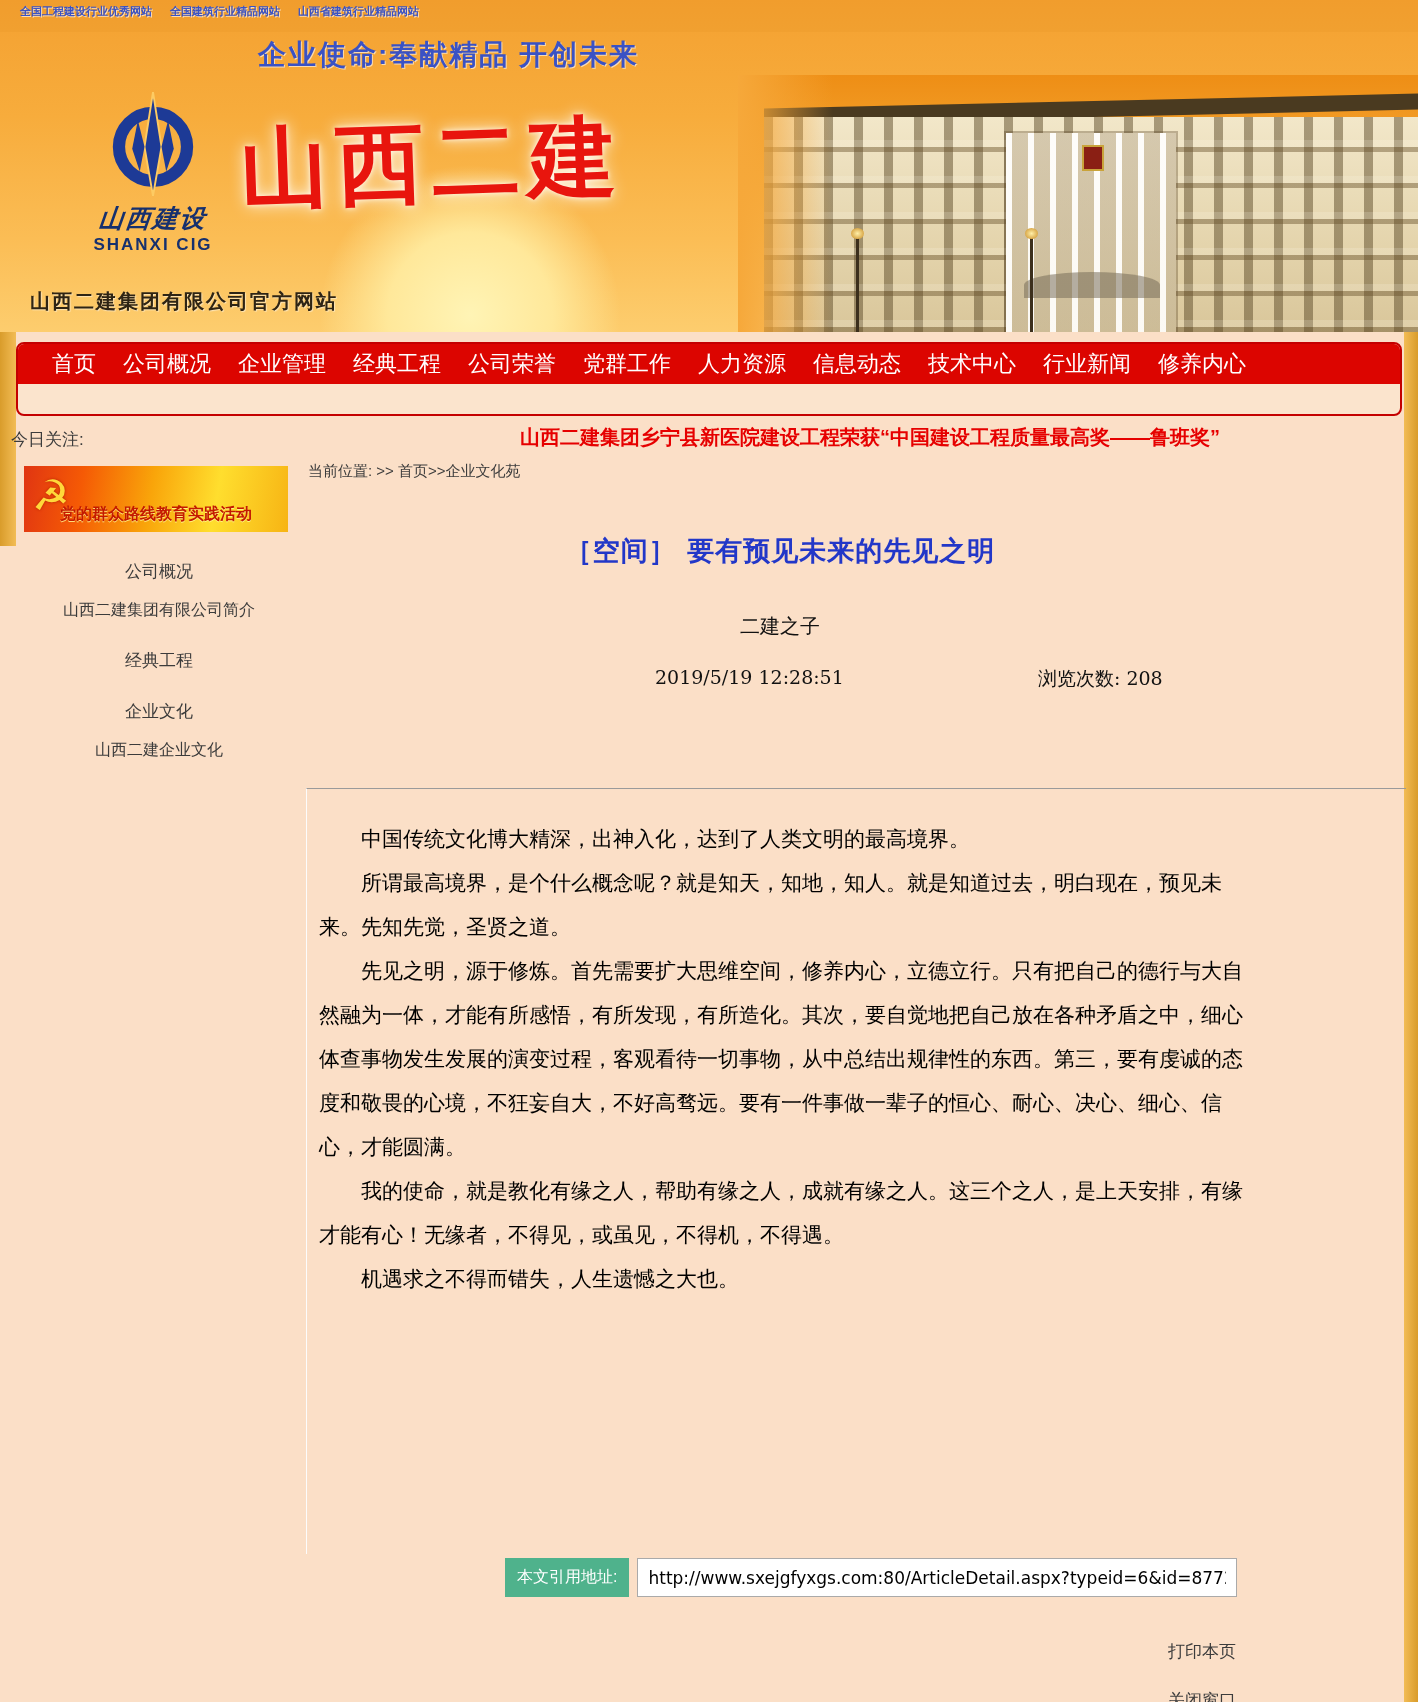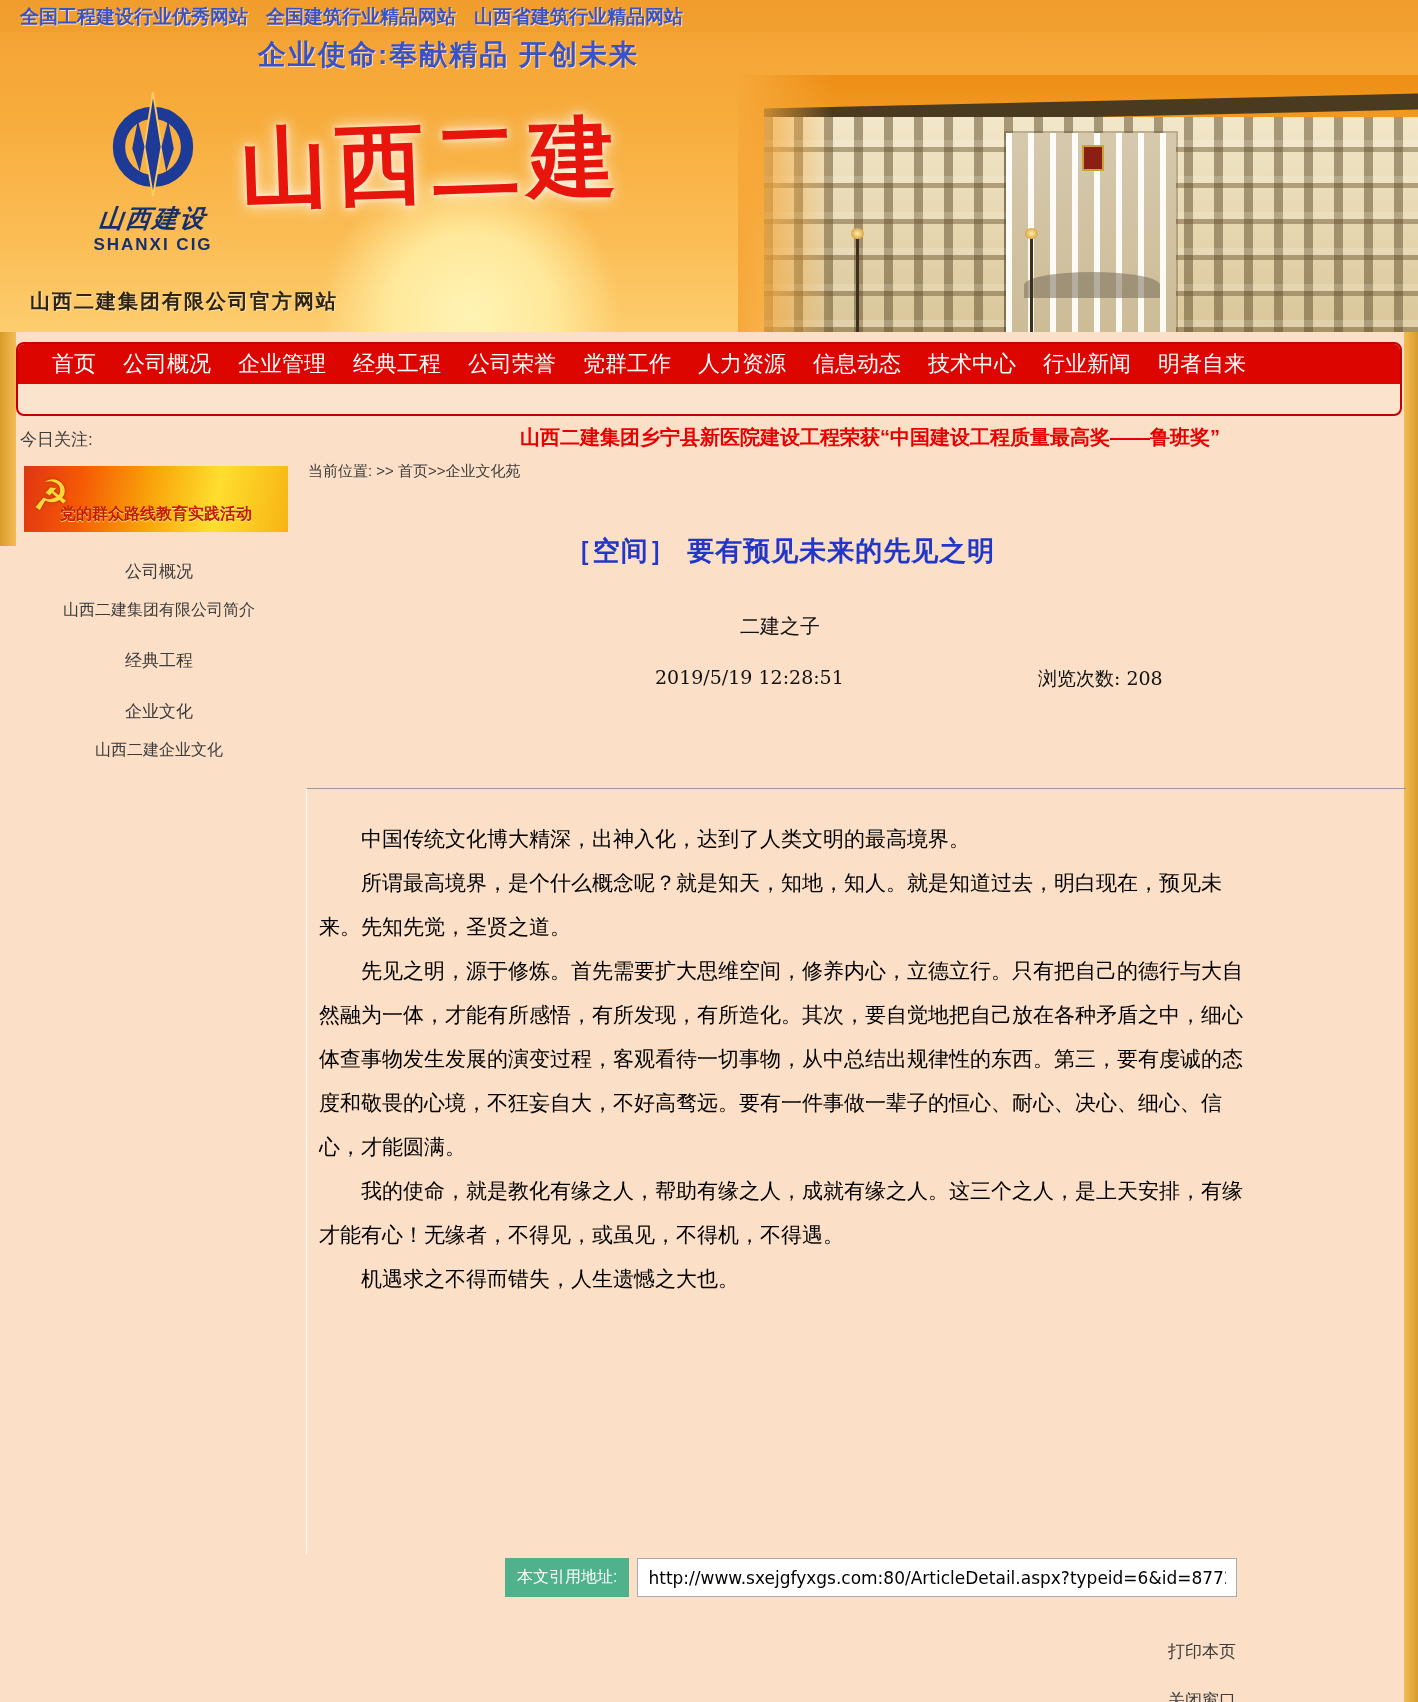--- a/index.html
+++ b/index.html
@@ -6,21 +6,21 @@
   body{background:#FBDFC7;}
   #page{position:relative;width:1418px;height:1702px;overflow:hidden;background:var(--page_peach,#FBDFC7);font-family:"Liberation Sans",sans-serif;}
   a{text-decoration:none;cursor:pointer;}
 
   
   .banner{position:absolute;top:0;left:0;width:1418px;height:332px;
     background:
       radial-gradient(circle 150px at 470px 315px,#FFF4B5 0%,#FFE89A 55%,rgba(255,216,150,0) 100%),
       linear-gradient(180deg,#F4A131 0%,#F7AC3C 35%,#FBBD55 72%,#FDCD6E 100%);}
   .topbar{position:absolute;top:0;left:0;right:0;height:28px;display:flex;gap:18px;padding:4px 0 0 20px;
-    font-size:19px;font-weight:bold;color:var(--topbar_blue,#3A52C4);text-shadow:1px 1px 0 rgba(255,255,255,.65);
+    font-size:11px;font-weight:bold;color:var(--topbar_blue,#3A52C4);text-shadow:1px 1px 0 rgba(255,255,255,.65);
     background:rgba(233,148,35,.25);}
   .topbar a{color:inherit;}
   .slogan{position:absolute;top:36px;left:258px;font-size:28px;font-weight:bold;letter-spacing:2px;
     color:var(--topbar_blue,#3A52C4);text-shadow:1px 1px 0 rgba(255,255,255,.6);}
 
   
   .photo{position:absolute;top:75px;right:0;width:680px;height:257px;overflow:hidden;
     background:linear-gradient(180deg,#EE8E15,#F8B344 55%,#FCCE77);}
   .photo::before{content:"";position:absolute;inset:0;z-index:6;pointer-events:none;
     background:linear-gradient(90deg,#F6A83A 0%,rgba(246,168,58,0) 14%);}
@@ -57,21 +57,21 @@
   .rail-right{position:absolute;right:0;top:332px;width:14px;height:1370px;background:linear-gradient(90deg,#F2BC55,#D99C2B);}
 
   
   .nav-wrap{position:absolute;left:16px;top:342px;width:1382px;height:70px;border:2px solid #C40000;border-radius:8px;
     overflow:hidden;background:#FBE4CD;}
   .nav-bar{height:40px;background:var(--nav_red,#DC0500);display:flex;align-items:center;gap:27px;padding-left:34px;}
   .nav-item{color:#FFFFFF;font-size:22px;white-space:nowrap;}
   .nav-sub{height:30px;}
 
   
-  .ticker-label{position:absolute;left:20px;top:428px;font-size:17px;color:#3C3C3C;}
+  .ticker-label{position:absolute;left:11px;top:428px;font-size:17px;color:#3C3C3C;}
   .ticker-headline{position:absolute;left:360px;top:424px;width:1020px;text-align:center;
     font-size:20px;font-weight:bold;color:var(--headline_red,#E60000);}
 
   
   .sidebar{position:absolute;left:16px;top:460px;width:286px;}
   .party-banner{position:relative;margin:6px 0 0 8px;width:264px;height:66px;overflow:hidden;display:flex;align-items:flex-end;
     background:linear-gradient(100deg,#E03512 0%,#F55A05 22%,#F9A50A 48%,#FFDE2E 72%,#F7B414 100%);}
   .party-emblem{position:absolute;left:8px;top:0px;font-size:42px;line-height:60px;color:#FFD83A;text-shadow:0 0 3px #B02000;}
   .party-text{width:100%;text-align:center;font-size:16px;font-weight:bold;color:#C41A00;padding-bottom:7px;
     text-shadow:0 1px 0 rgba(255,255,150,.8);}
@@ -152,21 +152,21 @@
     <a class="nav-item">首页</a>
         <a class="nav-item">公司概况</a>
         <a class="nav-item">企业管理</a>
         <a class="nav-item">经典工程</a>
         <a class="nav-item">公司荣誉</a>
         <a class="nav-item">党群工作</a>
         <a class="nav-item">人力资源</a>
         <a class="nav-item">信息动态</a>
         <a class="nav-item">技术中心</a>
         <a class="nav-item">行业新闻</a>
-        <a class="nav-item">明者自来</a>
+        <a class="nav-item">修养内心</a>
       </div>
     <div class="nav-sub"></div>
   </div>
 
   <div class="ticker-label">今日关注:</div>
   <a class="ticker-headline">山西二建集团乡宁县新医院建设工程荣获“中国建设工程质量最高奖——鲁班奖”</a>
 
   <div class="sidebar">
     <a class="party-banner">
       <span class="party-emblem">☭</span>

